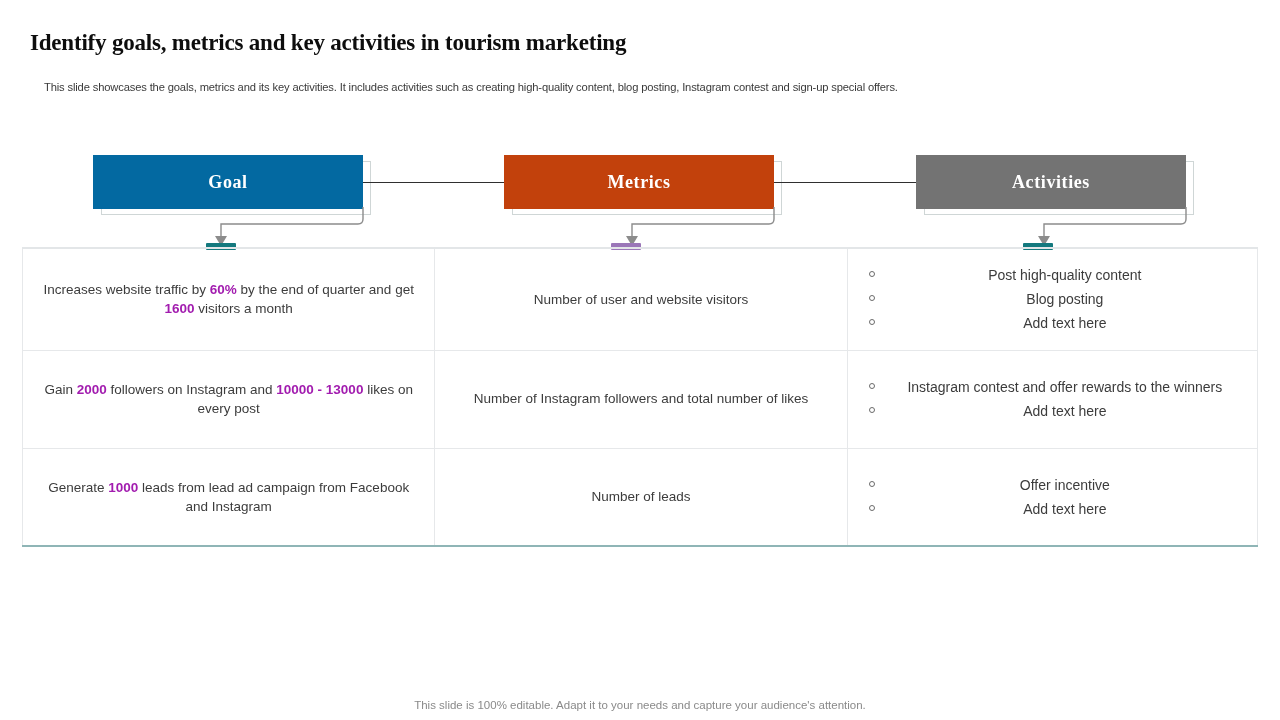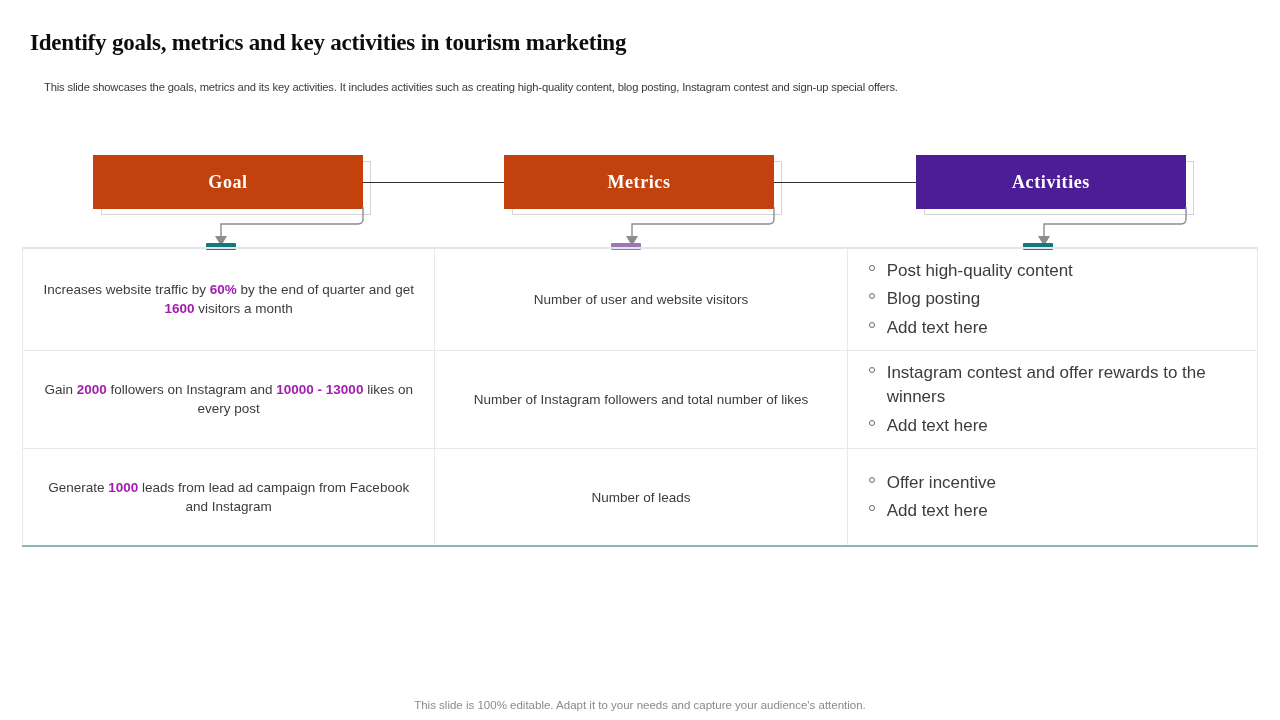--- a/index.html
+++ b/index.html
@@ -127,24 +127,25 @@
   .cell-center b { font-weight: 700; color: #a21caf; }
 
   .acts-list {
     margin: 0;
     padding: 0;
     list-style: none;
   }
   .acts-list li {
     position: relative;
     padding-left: 25px;
-    font-size: 17px;
+    font-size: 14px;
     color: #3c3c3c;
     line-height: 1.43;
     margin-bottom: 4px;
+    text-align: center;
   }
   .acts-list li:last-child { margin-bottom: 0; }
   .acts-list li .bullet-ring {
     position: absolute;
     left: 7px;
     top: 6px;
     width: 6px;
     height: 6px;
     border: 1px solid #6b6b6b;
     border-radius: 50%;
@@ -168,35 +169,35 @@
   }
 </style>
 </head>
 <body>
 
 <div id="slide-title">Identify goals, metrics and key activities in tourism marketing</div>
 <div id="slide-subtitle">This slide showcases the goals, metrics and its key activities. It includes activities such as creating high-quality content, blog posting, Instagram contest and sign-up special offers.</div>
 
 <div class="hdr-wrap" id="hdr-0" style="left:93px;width:270px;">
   <div class="hdr-shadow"></div>
-  <div class="hdr-box" id="hdr-box-0" style="background: #c2410c;">
+  <div class="hdr-box" id="hdr-box-0" style="background: #0369a1;">
     <span class="hdr-label">Goal</span>
   </div>
 </div>
 
 <div class="hdr-wrap" id="hdr-1" style="left:504px;width:270px;">
   <div class="hdr-shadow"></div>
   <div class="hdr-box" id="hdr-box-1" style="background: #c2410c;">
     <span class="hdr-label">Metrics</span>
   </div>
 </div>
 
 <div class="hdr-wrap" id="hdr-2" style="left:916px;width:270px;">
   <div class="hdr-shadow"></div>
-  <div class="hdr-box" id="hdr-box-2" style="background: #4c1d95;">
+  <div class="hdr-box" id="hdr-box-2" style="background: #737373;">
     <span class="hdr-label">Activities</span>
   </div>
 </div>
 
 <div class="link-line" id="link-0" style="left: 363px; width: 141px; background: rgb(47, 47, 47);"></div>
 <div class="link-line" id="link-1" style="left: 774px; width: 142px; background: rgb(47, 47, 47);"></div>
 
 <svg class="elbow" style="left:200px;top:205px;" width="190" height="45">
   <path d="M 163 2 L 163 14 Q 163 19 158 19 L 21 19 L 21 31" fill="none" stroke="#8c8c8c" stroke-width="1.4"></path>
   <polygon points="15,31 27,31 21,41" fill="#8c8c8c"></polygon>

